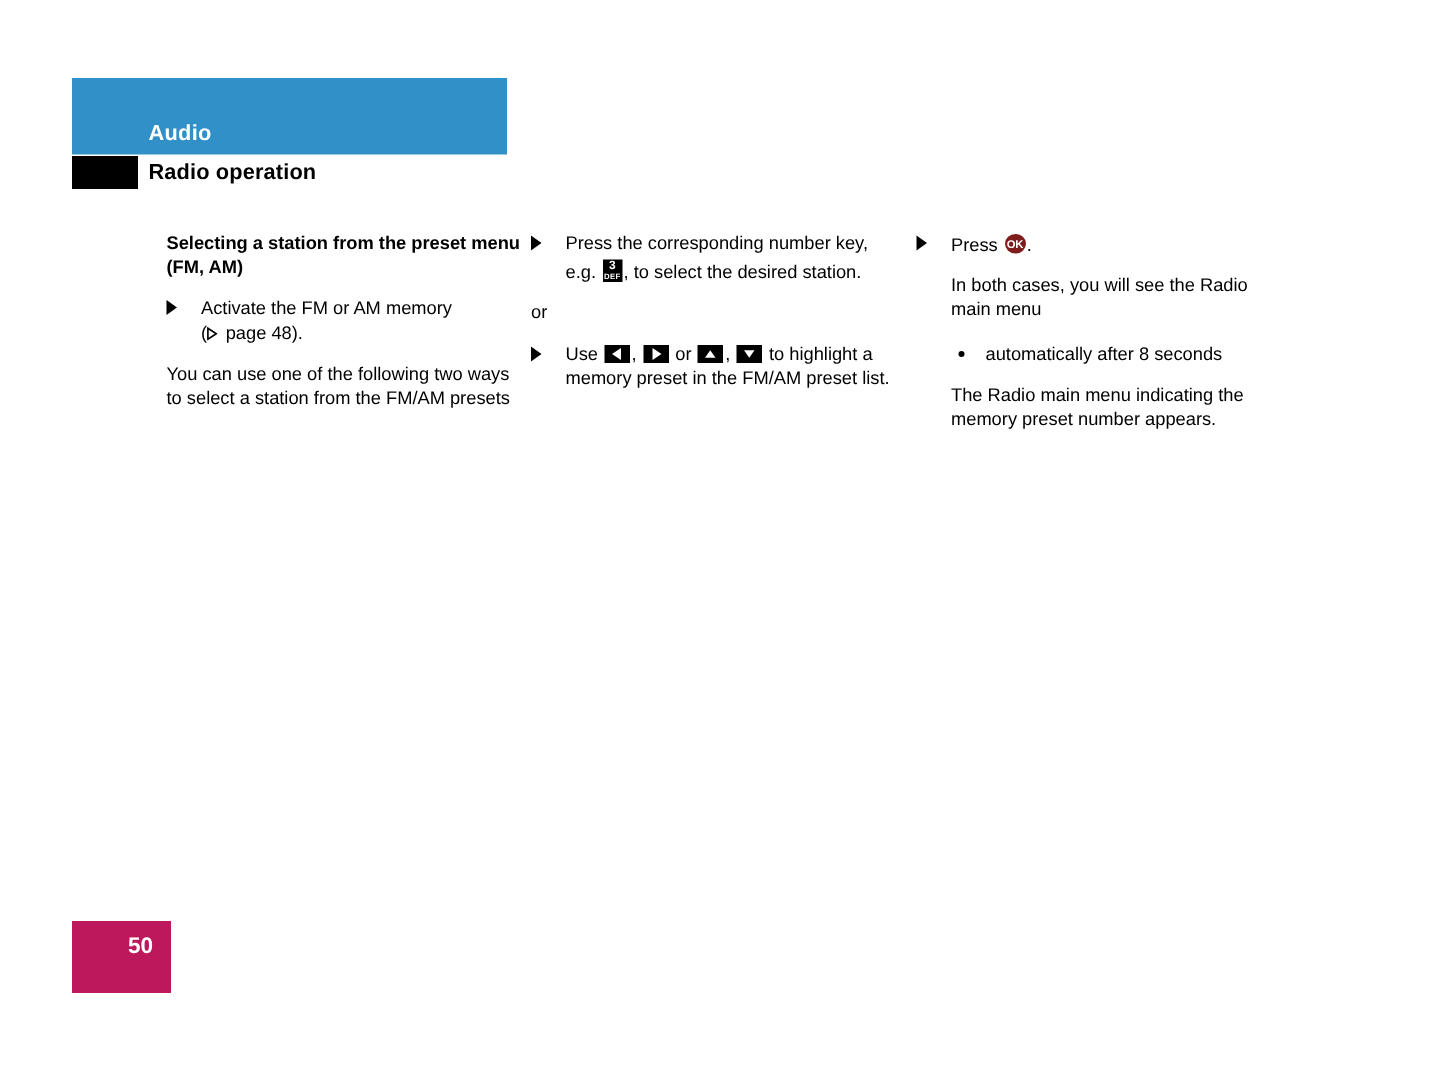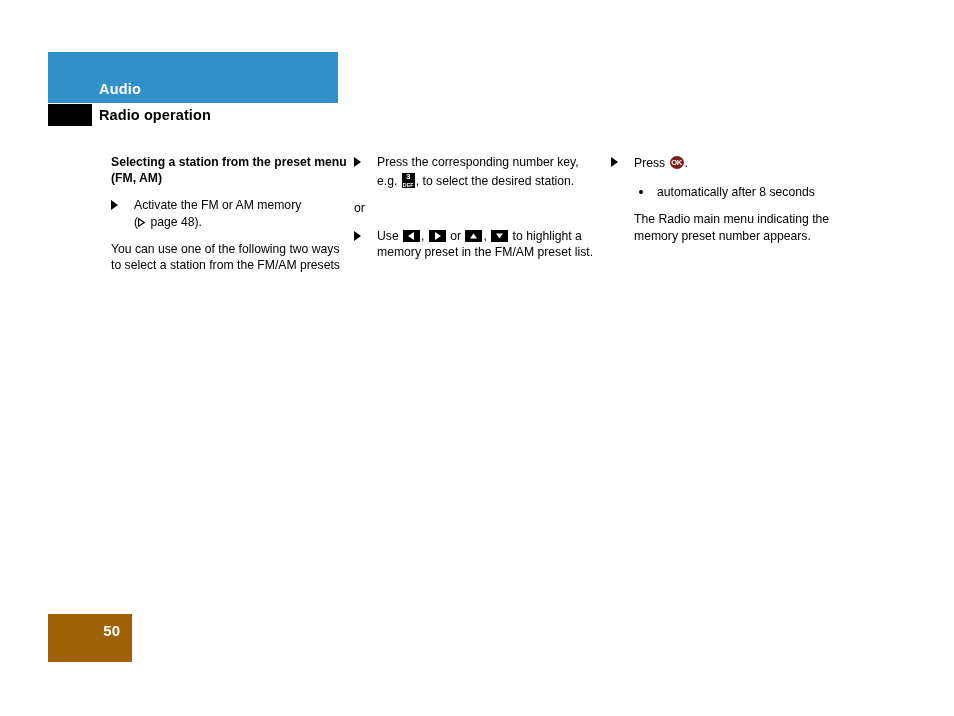--- a/index.html
+++ b/index.html
@@ -216,23 +216,23 @@
     font-family: "Liberation Mono", "DejaVu Sans Mono", monospace;
     font-size: 11.2px;
     letter-spacing: 0.6px;
   }
 
   
   .footer-box {
     position: absolute;
     left: 48px;
     top: 614px;
-    width: 84px;
+    width: 66px;
     height: 48px;
-    background: #a16207;
+    background: #be185d;
   }
   .footer-box .pagenum {
     position: absolute;
     right: 12px;
     top: 8px;
     font-size: 15px;
     font-weight: bold;
     color: #ffffff;
   }
 </style>
@@ -285,20 +285,21 @@
     </div>
   </div>
 
   <div class="col col-3">
 
     <div class="step">
       <span class="tri"></span>
       <span>Press </span><span class="key-ok"><span class="t">OK</span></span><span>.</span>
     </div>
 
+    <div class="para indent">In both cases, you will see the Radio main menu</div>
 
     <div class="dot-item" style="padding-left:46px;margin-top:13px;">
       <span class="dot" style="left:28px;"></span>
       <span>automatically after 8 seconds</span>
     </div>
 
 
     <div class="para indent">The Radio main menu indicating the memory preset number appears.</div>
   </div>
 

